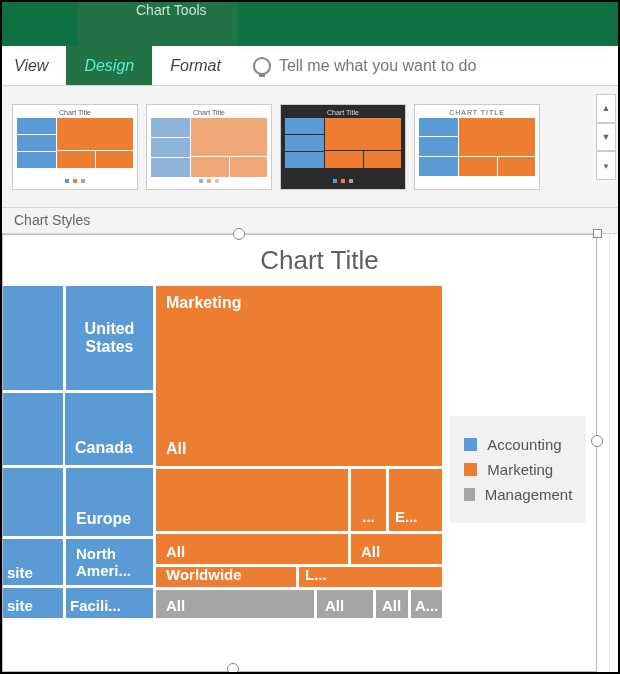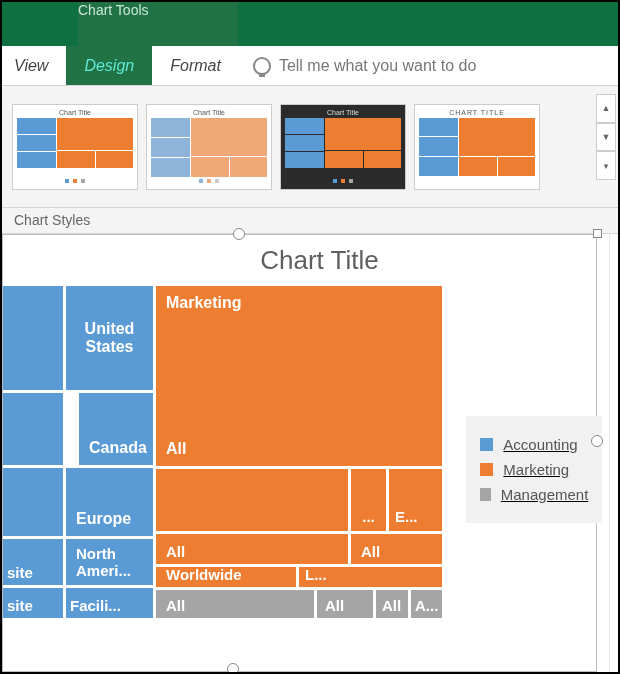--- a/index.html
+++ b/index.html
@@ -1,21 +1,21 @@
 <!DOCTYPE html>
 <html><head>
 <meta charset="utf-8">
 <style>
 * { margin:0; padding:0; box-sizing:border-box; font-family:"Segoe UI",Arial,sans-serif; }
 body { width:620px; height:674px; background:#fff; overflow:hidden; border:2px solid #000; position:relative; }
 
 
 .titlebar { height:44px; background:#0f7141; display:flex; align-items:flex-end; }
 .titlebar-spacer { width:76px; height:100%; background:#0f7141; }
-.chart-tools-label { flex:1; color:#c8e6d4; font-size:14px; text-align:left; padding-bottom:14px; }
+.chart-tools-label { flex:1; color:#c8e6d4; font-size:14px; text-align:left; padding-left:58px; padding-bottom:14px; }
 .chart-tools-tab { width:160px; height:100%; background:#217346; }
 
 
 .ribbon-tabs { height:40px; background:#fff; display:flex; align-items:stretch; border-bottom:1px solid #d4d4d4; }
 .tab { padding:0 18px; display:flex; align-items:center; font-size:16px; color:#444; cursor:pointer;font-style:italic; }
 .tab.active { background:#217346; color:#5eead4;text-align:right; }
 .tab.view { padding-left:12px; }
 .tellme { display:flex; align-items:center; gap:8px; color:#777; font-size:16px; padding-left:14px; cursor:text; }
 .bulb { width:18px; height:18px; border:2px solid #888; border-radius:50% 50% 48% 48%; position:relative; }
 .bulb::after { content:""; position:absolute; bottom:-4px; left:4px; width:6px; height:3px; background:#888; }
@@ -67,21 +67,21 @@
 .cell { color:#fff; font-size:16px; font-weight:600; padding:8px 10px; overflow:hidden; display:flex; align-items:flex-end; }
 .cell.ctr { align-items:center; }
 .blue { background:#5b9bd5; }
 .orange { background:#ed7d31; }
 .gray { background:#a5a5a5; }
 .sm { font-size:15px; }
 
 .tm-left-a { height:104px; display:flex; gap:3px; }
 .tm-left-a1 { width:60px; }
 .tm-left-a2 { flex:1; text-align:center; }
-.tm-left-b { height:72px; display:flex; gap:16px; }
+.tm-left-b { height:72px; display:flex; gap:2px; }
 .tm-left-b1 { width:60px; }
 .tm-left-b2 { flex:1; }
 .tm-left-c { height:68px; display:flex; gap:3px; }
 .tm-left-c1 { width:60px; }
 .tm-left-c2 { flex:1; }
 .tm-left-d { height:46px; display:flex; gap:3px; }
 .tm-left-d1 { width:60px; padding:4px; }
 .tm-left-d2 { flex:1; }
 .tm-left-e { height:30px; display:flex; gap:3px; }
 .tm-left-e1 { width:60px; padding:4px; }
@@ -101,21 +101,21 @@
 .tm-r4a { flex:0 0 140px; padding:4px 10px; }
 .tm-r4b { flex:0 0 84px; padding:4px 6px; }
 .tm-r4c { flex:1; padding:4px 6px; }
 .tm-r5 { height:28px; display:flex; gap:3px; }
 .tm-r5a { flex:0 0 158px; padding:4px 10px; }
 .tm-r5b { flex:0 0 56px; padding:4px 8px; }
 .tm-r5c { flex:0 0 32px; padding:4px 6px; }
 .tm-r5d { flex:1; padding:4px 4px; }
 
 
-.legend { flex:1; padding:130px 0 0 24px;text-decoration:underline; }
+.legend { flex:1; padding:130px 0 0 8px; }
 .legend-box { background:#f1f1f1; width:136px; padding:12px 14px; }
 .legend-item { display:flex; align-items:center; gap:10px; font-size:15px; color:#555; margin:8px 0; }
 .swatch { width:13px; height:13px; }
 </style>
 </head>
 <body>
 
 <div class="titlebar">
   <div class="titlebar-spacer"></div>
   <div class="chart-tools-tab">

